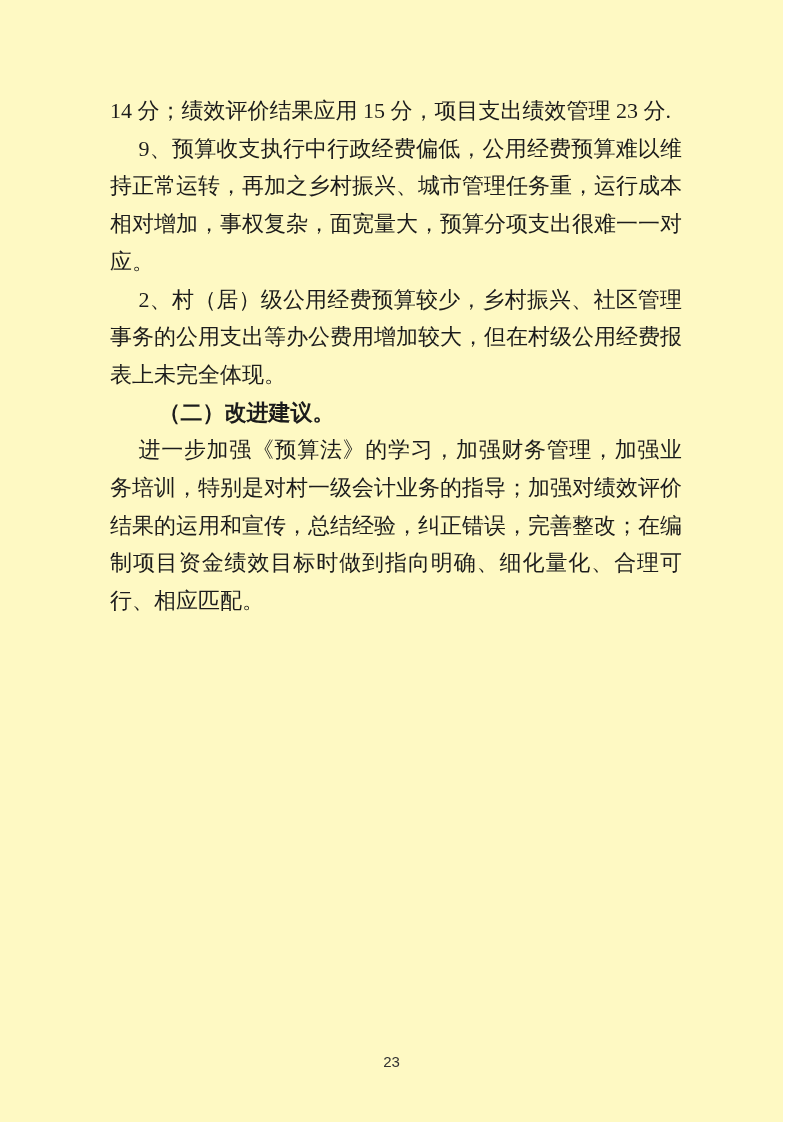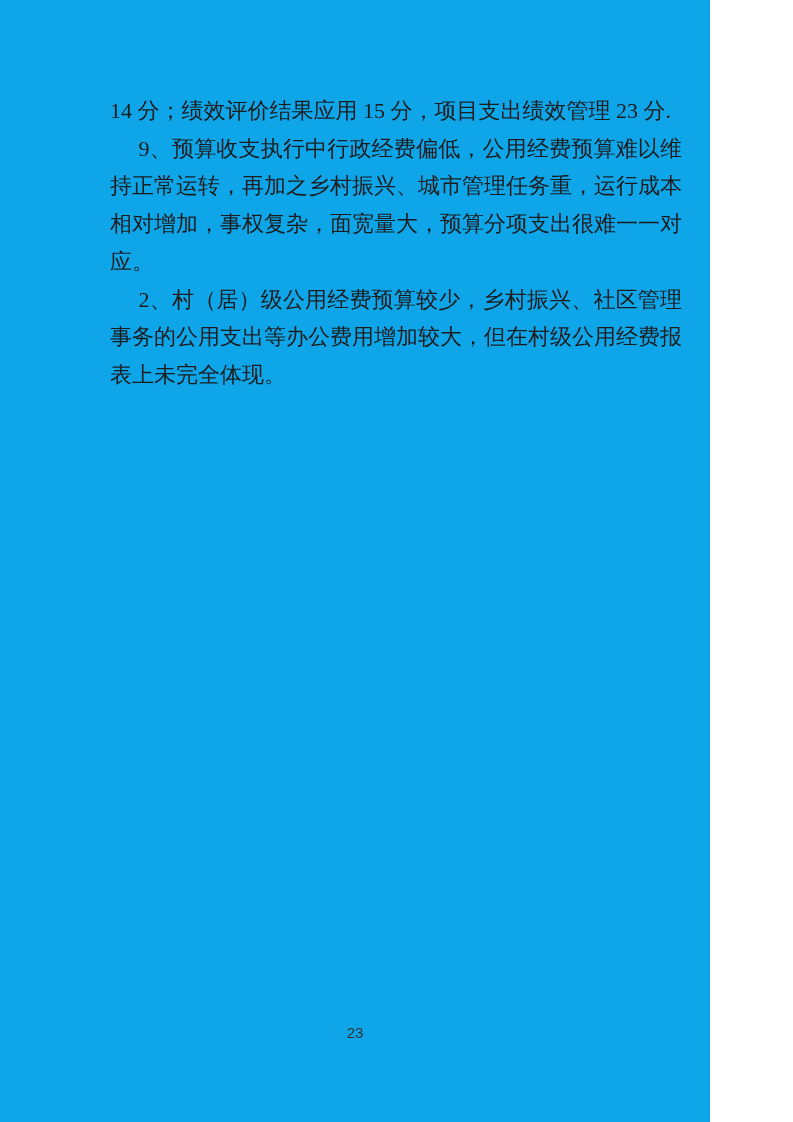--- a/index.html
+++ b/index.html
@@ -2,23 +2,23 @@
 <html lang="zh"><head>
 <meta charset="utf-8">
 <style>
   html, body {
     margin: 0;
     padding: 0;
     background: #ffffff;
   }
   .page {
     position: relative;
-    width: 710px;
+    width: 783px;
     height: 1122px;
-    background: #0ea5e9;
+    background: #fef9c3;
     overflow: hidden;
     font-family: "Liberation Serif", serif;
     color: #1c1c1c;
   }
   .content {
     position: absolute;
     left: 110px;
     top: 92px;
     width: 572px;
     font-size: 22px;
@@ -36,33 +36,35 @@
   .para {
     text-indent: 1.3em;
   }
   .heading {
     text-indent: 2.2em;
     font-weight: bold;
     text-align: left;
   }
   .pageno {
     position: absolute;
-    top: 1024px;
+    top: 1053px;
     left: 0;
     width: 100%;
     text-align: center;
     font-family: "Liberation Sans", sans-serif;
     font-size: 15px;
     line-height: 18px;
     color: #333333;
   }
 </style>
 </head>
 <body>
 
 <div class="page">
   <div class="content">
     <p class="para-cont">14 分；绩效评价结果应用 15 分，项目支出绩效管理 23 分.</p>
     <p class="para">9、预算收支执行中行政经费偏低，公用经费预算难以维持正常运转，再加之乡村振兴、城市管理任务重，运行成本相对增加，事权复杂，面宽量大，预算分项支出很难一一对应。</p>
     <p class="para">2、村（居）级公用经费预算较少，乡村振兴、社区管理事务的公用支出等办公费用增加较大，但在村级公用经费报表上未完全体现。</p>
+    <p class="heading">（二）改进建议。</p>
+    <p class="para">进一步加强《预算法》的学习，加强财务管理，加强业务培训，特别是对村一级会计业务的指导；加强对绩效评价结果的运用和宣传，总结经验，纠正错误，完善整改；在编制项目资金绩效目标时做到指向明确、细化量化、合理可行、相应匹配。</p>
   </div>
   <div class="pageno">23</div>
 </div>
 
 </body></html>

